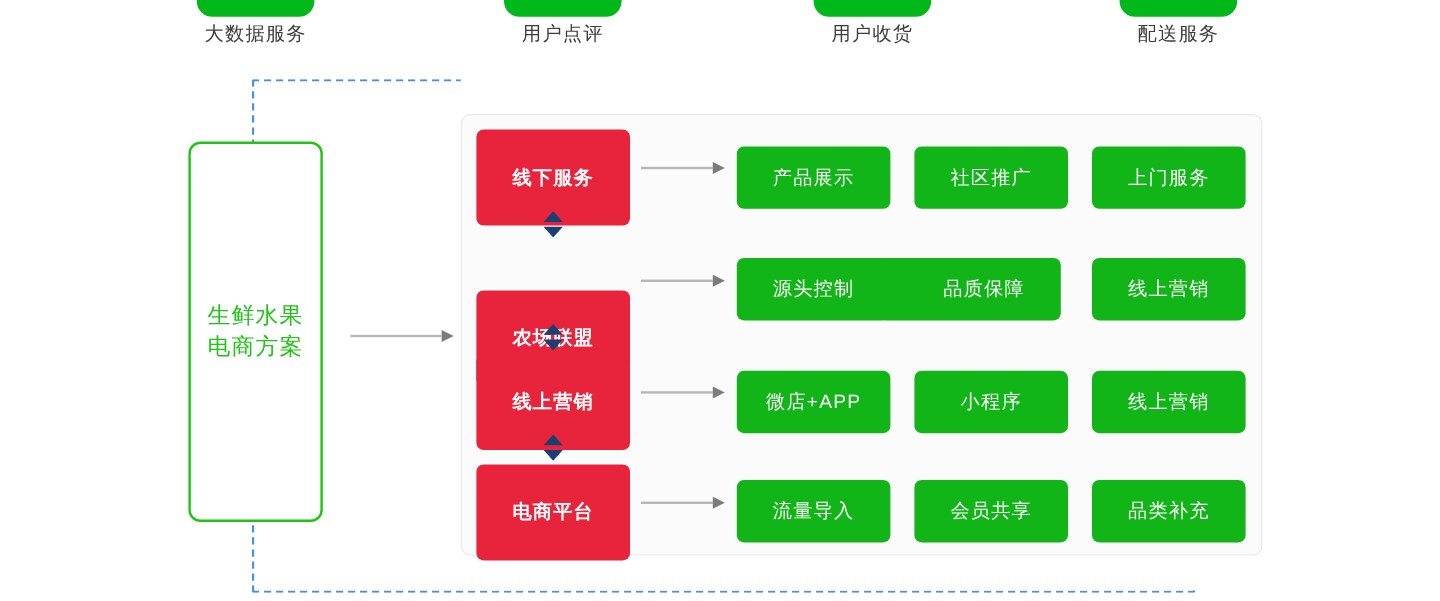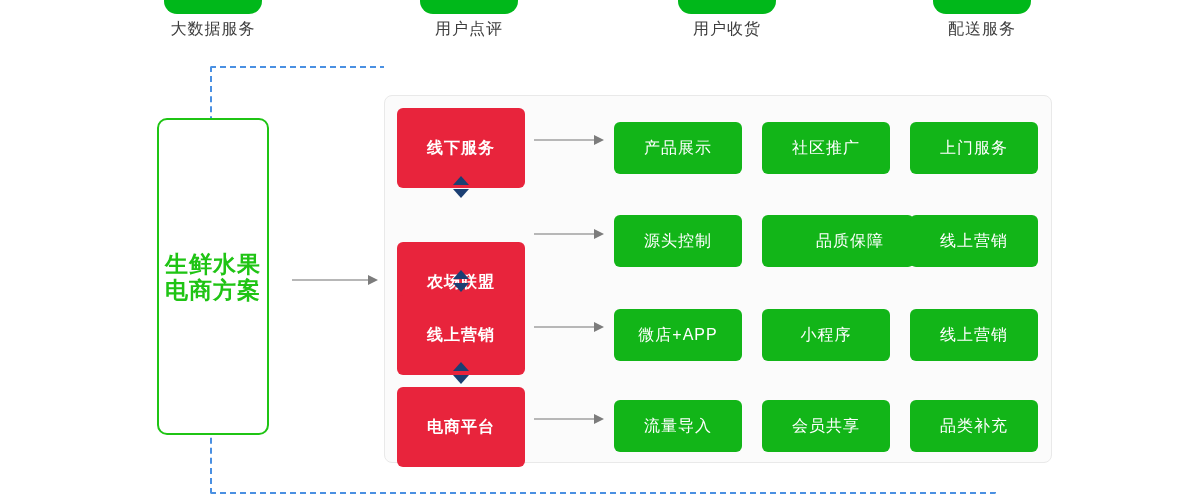--- a/index.html
+++ b/index.html
@@ -66,22 +66,22 @@
     border: 2px solid #1fc414;
     border-radius: 10px;
     box-sizing: border-box;
     background: #ffffff;
     display: flex;
     flex-direction: column;
     align-items: center;
     justify-content: center;
   }
   .left-box-line {
-    font-size: 23px;
-    font-weight: bold;
+    font-size: 19px;
+    font-weight: normal;
     color: #1fc414;
     letter-spacing: 1px;
     line-height: 26px;
     white-space: nowrap;
   }
 
   
   .panel {
     position: absolute;
     left: 384px;
@@ -235,21 +235,21 @@
         <div class="tri-up"></div>
         <div class="tri-dn"></div>
       </div>
       <div class="arrow" style="left: 534px; top: 229px; width: 70px;">
         <div class="shaft" style="width: 60px;"></div>
         <div class="head" style="left: 60px;"></div>
       </div>
       <div class="green-box" style="left: 614px; top: 215px;">
         <span>源头控制</span>
       </div>
-      <div class="green-box" style="left: 762px; top: 215px; padding-left: 24px;">
+      <div class="green-box" style="left: 732px; top: 215px; padding-left: 24px;">
         <span>品质保障</span>
       </div>
       <div class="green-box" style="left: 910px; top: 215px;">
         <span>线上营销</span>
       </div>
       <div class="red-box" style="top: 295px;">
         <span>线上营销</span>
       </div>
       <div class="dbl-arrow" style="top: 362px;">
         <div class="tri-up"></div>

